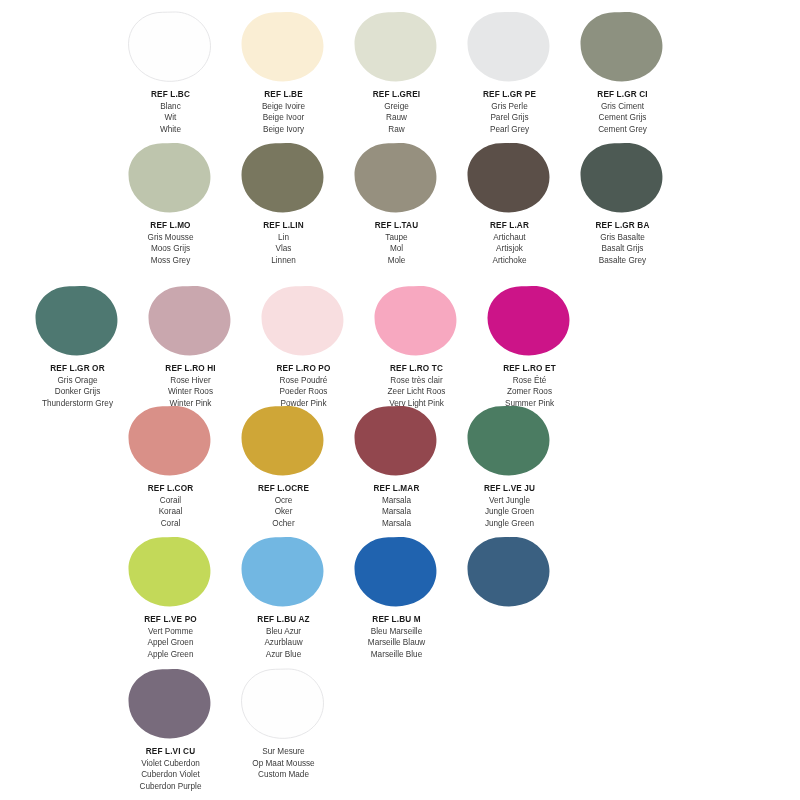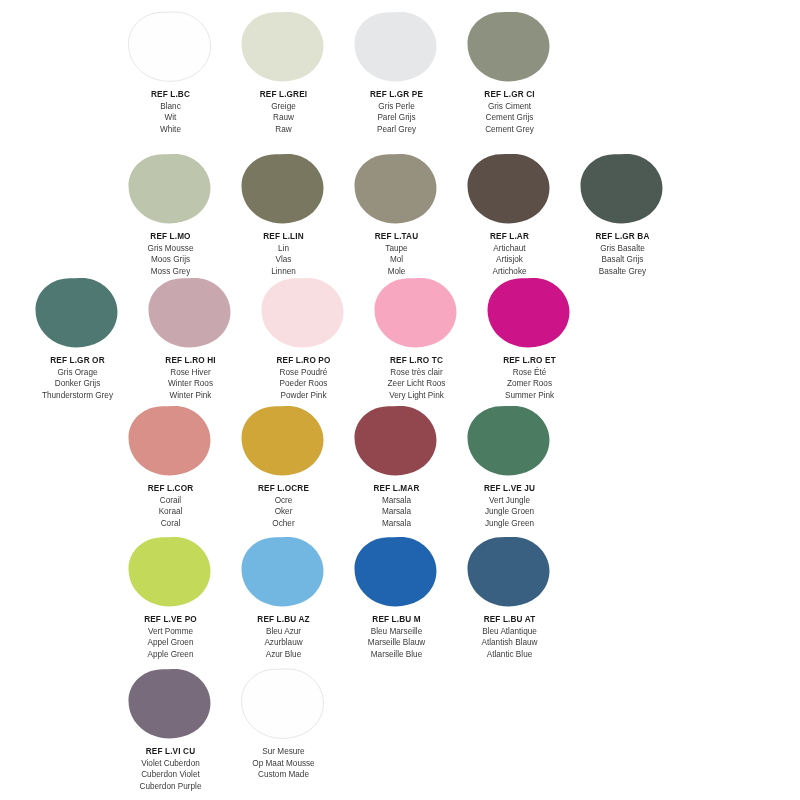--- a/index.html
+++ b/index.html
@@ -83,20 +83,33 @@
         <div class="labels">
           <div class="ref">REF L.BC</div>
           <div class="name">Blanc</div>
           <div class="name">Wit</div>
           <div class="name">White</div>
         </div>
       </div>
       <div class="swatch-cell">
         <div class="blob-wrap">
           <svg class="blob" width="92" height="75" viewBox="0 0 97 81">
+            <path d="M50.5,2.2 C68,1.2 84.5,12.5 89.5,28.5 C94.8,45.5 86.8,62.2 72.5,70.5 C58.5,78.6 40.5,79.2 26.0,72.5 C11.5,65.8 2.5,52.0 2.6,36.5 C2.7,21.0 13.0,8.5 28.0,4.0 C35.2,1.9 43.0,2.6 50.5,2.2 Z" fill="#faeed4"></path>
+          </svg>
+        </div>
+        <div class="labels">
+          <div class="ref">REF L.BE</div>
+          <div class="name">Beige Ivoire</div>
+          <div class="name">Beige Ivoor</div>
+          <div class="name">Beige Ivory</div>
+        </div>
+      </div>
+      <div class="swatch-cell">
+        <div class="blob-wrap">
+          <svg class="blob" width="92" height="75" viewBox="0 0 97 81">
             <path d="M50.5,2.2 C68,1.2 84.5,12.5 89.5,28.5 C94.8,45.5 86.8,62.2 72.5,70.5 C58.5,78.6 40.5,79.2 26.0,72.5 C11.5,65.8 2.5,52.0 2.6,36.5 C2.7,21.0 13.0,8.5 28.0,4.0 C35.2,1.9 43.0,2.6 50.5,2.2 Z" fill="#dfe1d1"></path>
           </svg>
         </div>
         <div class="labels">
           <div class="ref">REF L.GREI</div>
           <div class="name">Greige</div>
           <div class="name">Rauw</div>
           <div class="name">Raw</div>
         </div>
       </div>
@@ -120,21 +133,21 @@
           </svg>
         </div>
         <div class="labels">
           <div class="ref">REF L.GR CI</div>
           <div class="name">Gris Ciment</div>
           <div class="name">Cement Grijs</div>
           <div class="name">Cement Grey</div>
         </div>
       </div>
     </div>
-    <div class="swatch-row" style="top: 150px;">
+    <div class="swatch-row" style="top: 139px;">
       <div class="swatch-cell">
         <div class="blob-wrap">
           <svg class="blob" width="92" height="75" viewBox="0 0 97 81">
             <path d="M50.5,2.2 C68,1.2 84.5,12.5 89.5,28.5 C94.8,45.5 86.8,62.2 72.5,70.5 C58.5,78.6 40.5,79.2 26.0,72.5 C11.5,65.8 2.5,52.0 2.6,36.5 C2.7,21.0 13.0,8.5 28.0,4.0 C35.2,1.9 43.0,2.6 50.5,2.2 Z" fill="#bec5ad"></path>
           </svg>
         </div>
         <div class="labels">
           <div class="ref">REF L.MO</div>
           <div class="name">Gris Mousse</div>
           <div class="name">Moos Grijs</div>
@@ -187,21 +200,21 @@
           </svg>
         </div>
         <div class="labels">
           <div class="ref">REF L.GR BA</div>
           <div class="name">Gris Basalte</div>
           <div class="name">Basalt Grijs</div>
           <div class="name">Basalte Grey</div>
         </div>
       </div>
     </div>
-    <div class="swatch-row" style="top: 274px; padding-left: 21px;">
+    <div class="swatch-row" style="top: 282px; padding-left: 21px;">
       <div class="swatch-cell">
         <div class="blob-wrap">
           <svg class="blob" width="92" height="75" viewBox="0 0 97 81">
             <path d="M50.5,2.2 C68,1.2 84.5,12.5 89.5,28.5 C94.8,45.5 86.8,62.2 72.5,70.5 C58.5,78.6 40.5,79.2 26.0,72.5 C11.5,65.8 2.5,52.0 2.6,36.5 C2.7,21.0 13.0,8.5 28.0,4.0 C35.2,1.9 43.0,2.6 50.5,2.2 Z" fill="#4e7871"></path>
           </svg>
         </div>
         <div class="labels">
           <div class="ref">REF L.GR OR</div>
           <div class="name">Gris Orage</div>
           <div class="name">Donker Grijs</div>
@@ -354,26 +367,20 @@
           <div class="name">Marseille Blauw</div>
           <div class="name">Marseille Blue</div>
         </div>
       </div>
       <div class="swatch-cell">
         <div class="blob-wrap">
           <svg class="blob" width="92" height="75" viewBox="0 0 97 81">
             <path d="M50.5,2.2 C68,1.2 84.5,12.5 89.5,28.5 C94.8,45.5 86.8,62.2 72.5,70.5 C58.5,78.6 40.5,79.2 26.0,72.5 C11.5,65.8 2.5,52.0 2.6,36.5 C2.7,21.0 13.0,8.5 28.0,4.0 C35.2,1.9 43.0,2.6 50.5,2.2 Z" fill="#3a6081"></path>
           </svg>
         </div>
-        <div class="labels">
-          <div class="ref">REF L.BU AT</div>
-          <div class="name">Bleu Atlantique</div>
-          <div class="name">Atlantish Blauw</div>
-          <div class="name">Atlantic Blue</div>
-        </div>
       </div>
     </div>
     <div class="swatch-row" style="top: 665px;">
       <div class="swatch-cell">
         <div class="blob-wrap">
           <svg class="blob" width="92" height="75" viewBox="0 0 97 81">
             <path d="M50.5,2.2 C68,1.2 84.5,12.5 89.5,28.5 C94.8,45.5 86.8,62.2 72.5,70.5 C58.5,78.6 40.5,79.2 26.0,72.5 C11.5,65.8 2.5,52.0 2.6,36.5 C2.7,21.0 13.0,8.5 28.0,4.0 C35.2,1.9 43.0,2.6 50.5,2.2 Z" fill="#786b7c"></path>
           </svg>
         </div>
         <div class="labels">

